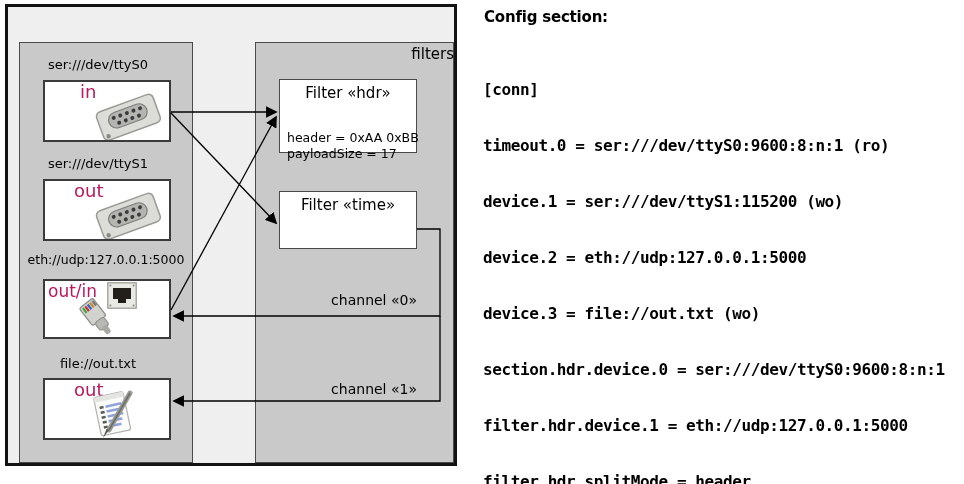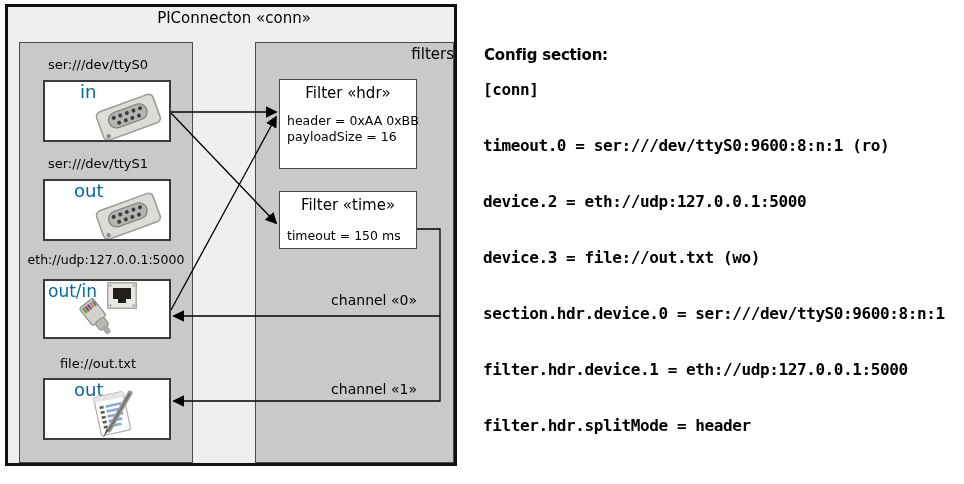--- a/index.html
+++ b/index.html
@@ -16,46 +16,45 @@
                    font-size: 15px; color: #000; }
   .group-box { background: #c9c9c9; border: 1.5px solid #4b4b4b; }
   .left-group { left: 19px; top: 42px; width: 174px; height: 421px; }
   .filters-group { left: 255px; top: 42px; width: 199px; height: 421px; }
   .filters-label { left: 255px; top: 45px; width: 199px; text-align: right; font-size: 15px; }
 
   
   .device-label { width: 158px; left: 19px; text-align: center; font-size: 13px; white-space: nowrap; }
   .device-label.wide { left: 9px; width: 194px; font-size: 12.5px; }
   .device-box { left: 43px; width: 128px; height: 62px; background: #fff; border: 2px solid #3b3b3b; }
-  .mode-label { font-size: 18px; color: #0369a1; }
+  .mode-label { font-size: 18px; color: #be185d; }
 
   
   .filter-box { width: 138px; background: #fff; border: 1.5px solid #4a4a4a; }
   .filter-title { text-align: center; font-size: 15px; margin-top: 4px; }
   .filter-param { font-size: 12.5px; margin-left: 7px; line-height: 15.5px; white-space: nowrap; }
 
   .channel-label { left: 300px; width: 117px; text-align: right; font-size: 14px; white-space: nowrap; }
 
   
-  .config-heading { left: 484px; top: 8px; font: bold 15px "DejaVu Sans", sans-serif; letter-spacing: -0.2px; margin-top: 38px; }
+  .config-heading { left: 484px; top: 8px; font: bold 15px "DejaVu Sans", sans-serif; letter-spacing: -0.2px; }
   .config-lines { left: 483px; top: 44px; font: bold 16px "DejaVu Sans Mono", monospace;
                   line-height: 18.65px; letter-spacing: -0.4px; white-space: pre; }
 
   svg { display: block; }
   .arrow-layer { pointer-events: none; }
 </style>
 </head>
 <body>
 
 <div class="stage">
 
   <div class="layer">
 
     <div class="abs outer-box"></div>
-    <div class="abs diagram-title">PIConnecton «conn»</div>
 
     <div class="abs group-box left-group"></div>
 
     <div class="abs group-box filters-group"></div>
     <div class="abs filters-label">filters</div>
 
     <div class="abs device-label" style="top:57px">ser:///dev/ttyS0</div>
     <div class="abs device-box" style="top:80px;height:62px"></div>
     <div class="abs mode-label" style="left:80px;top:81px">in</div>
     <div class="abs" style="left:92px;top:92px">
@@ -145,29 +144,28 @@
             <rect x="20" y="32" width="14" height="2.5" fill="#8fa3dc"></rect>
           <rect x="14" y="37" width="4" height="2.5" fill="#5a5a56"></rect>
             <rect x="20" y="37" width="12" height="2.5" fill="#8fa3dc"></rect>
         </g>
         <line x1="43" y1="6" x2="22" y2="43" stroke="#9a9a96" stroke-width="5" stroke-linecap="round"></line>
         <line x1="43" y1="6" x2="22" y2="43" stroke="#6e6e6a" stroke-width="1.6"></line>
         <polygon points="22,43 16,51 19.5,42" fill="#55524e"></polygon>
       </svg>
     </div>
 
-    <div class="abs filter-box" style="left:279px;top:79px;height:90px">
+    <div class="abs filter-box" style="left:279px;top:79px;height:74px">
       <div class="filter-title">Filter «hdr»</div>
-      <div class="filter-param" style="margin-top:11px">header = 0xAA 0xBB</div>
-      <div class="filter-param">payloadSize = 16</div>
+      <div class="filter-param" style="margin-top:28px">header = 0xAA 0xBB</div>
+      <div class="filter-param">payloadSize = 17</div>
     </div>
 
     <div class="abs filter-box" style="left:279px;top:191px;height:58px">
       <div class="filter-title">Filter «time»</div>
-      <div class="filter-param" style="margin-top:14px">timeout = 150 ms</div>
     </div>
 
     <div class="abs channel-label" style="top:292px">channel «0»</div>
     <div class="abs channel-label" style="top:381px">channel «1»</div>
 
     <svg class="layer arrow-layer" width="964" height="484" viewBox="0 0 964 484">
       <defs>
         <marker id="ah" viewBox="0 0 10 10" refX="8.5" refY="5" markerWidth="9" markerHeight="9" orient="auto">
           <path d="M0,0 L10,5 L0,10 Z" fill="#000"></path>
         </marker>
@@ -180,20 +178,21 @@
         <polyline points="440,316 440,401 174,401" marker-end="url(#ah)"></polyline>
       </g>
     </svg>
   </div>
 
   <div class="layer">
     <div class="abs config-heading">Config section:</div>
     <div class="abs config-lines">
       <div>[conn]</div>
       <div>timeout.0 = ser:///dev/ttyS0:9600:8:n:1 (ro)</div>
+      <div>device.1 = ser:///dev/ttyS1:115200 (wo)</div>
       <div>device.2 = eth://udp:127.0.0.1:5000</div>
       <div>device.3 = file://out.txt (wo)</div>
       <div>section.hdr.device.0 = ser:///dev/ttyS0:9600:8:n:1</div>
       <div>filter.hdr.device.1 = eth://udp:127.0.0.1:5000</div>
       <div>filter.hdr.splitMode = header</div>
       
       
       
       
       

